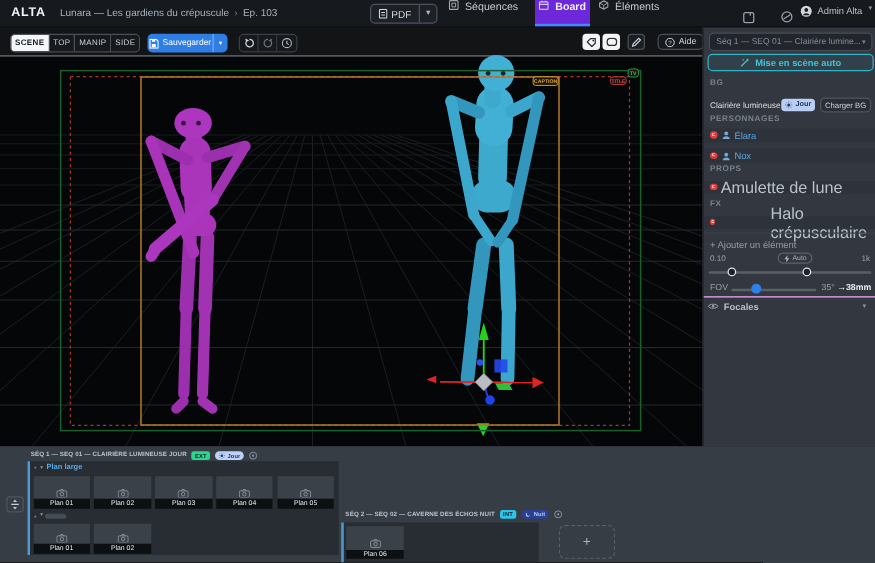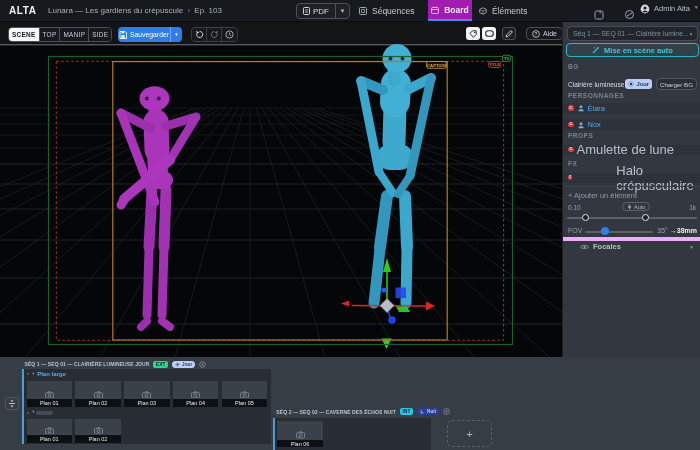--- a/index.html
+++ b/index.html
@@ -6,23 +6,23 @@
 #app{position:relative;width:700px;height:414px;}
 .abs{position:absolute;}
 
 #topbar{left:0;top:0;width:700px;height:22px;background:#16191d;border-bottom:1px solid #0b0d0f;}
 #logo{left:9px;top:5px;font-size:10px;font-weight:bold;color:#f2f5f7;letter-spacing:.6px;}
 #proj{left:48px;top:6px;font-size:8px;color:#a9b2bc;}
 #proj .sep{color:#79828c;margin:0 2px;}
 .pdfbtn{left:296px;top:3px;width:54px;height:16px;border:1px solid #4b525c;border-radius:4px;background:#1d2126;display:flex;align-items:center;color:#d5dbe1;font-size:8px;}
 .pdfbtn .main{flex:1;display:flex;align-items:center;justify-content:center;gap:3px;border-right:1px solid #4b525c;height:100%;}
 .pdfbtn .car{width:13px;text-align:center;font-size:6px;color:#aeb6bf;}
-.tab{top:0;height:21px;display:flex;align-items:center;gap:5px;color:#c3cbd3;font-size:8.5px;}
+.tab{top:0;height:21px;display:flex;align-items:flex-start;gap:5px;color:#c3cbd3;font-size:8.5px;}
 .tab svg{opacity:.85}
-#tabBoard{left:428px;width:44px;justify-content:center;background:#a21caf;border-bottom:2px solid #3f8cf2;color:#eef2f6;font-weight:bold;}
+#tabBoard{left:428px;width:44px;justify-content:center;background:#6d28d9;border-bottom:2px solid #3f8cf2;color:#eef2f6;font-weight:bold;}
 #tbSeq{left:359px;} #tbEl{left:479px;} #tbVx{left:541px;margin-top:31px;}
 #tbIc1{left:594px;top:6px;} #tbIc2{left:624px;top:6px;}
 #adm{left:640px;top:4px;display:flex;align-items:flex-start;gap:4px;color:#b9c1ca;font-size:7.5px;}
 #adm .car{font-size:5px;color:#8a939d;}
 
 #toolbar{left:0;top:22px;width:562px;height:24px;background:#121416;}
 #segs{left:8px;top:5px;display:flex;border:1px solid #4a5059;border-radius:4px;overflow:hidden;height:15px;}
 #segs .sg{padding:0 3px;font-size:6.4px;letter-spacing:0;display:flex;align-items:center;color:#c9d0d7;border-right:1px solid #4a5059;background:#17191d;letter-spacing:.3px;}
 #segs .sg:last-child{border-right:none;}
 #segs .sg.on{background:#f4f6f8;color:#15181c;font-weight:bold;}
@@ -55,21 +55,21 @@
 #ajout{position:absolute;left:0;top:164px;width:138px;height:17px;border-top:1px solid #3a4048;color:#919aa4;font-size:7.5px;display:flex;align-items:center;padding-left:5px;gap:4px;}
 #rangerow{position:absolute;left:0;top:180px;width:138px;height:12px;color:#9aa3ad;font-size:6.5px;}
 #rangerow .l{position:absolute;left:5px;top:2px;} #rangerow .r{position:absolute;right:5px;top:2px;}
 #autochip{position:absolute;left:59px;top:0px;border:1px solid #5a626c;border-radius:6px;height:9px;display:flex;align-items:center;color:#aeb6bf;font-size:5.5px;padding:0 4px;gap:2px;}
 .track{position:absolute;height:2px;background:#596068;border-radius:1px;}
 .handle{position:absolute;border-radius:50%;}
 #fovrow{position:absolute;left:0;top:204px;width:138px;height:12px;}
 #fovrow .lab{position:absolute;left:5px;top:1px;font-size:7px;color:#959ea8;}
 #fovval{position:absolute;right:4px;top:1px;font-size:7px;color:#9aa3ad;}
 #fovval b{color:#e8edf2;}
-#focales{position:absolute;left:0;top:215px;width:138px;height:15px;border-top:4px solid #f0abfc;display:flex;align-items:center;gap:4px;padding-left:17px;color:#b6bfc9;font-size:7.5px;font-weight:bold;}
+#focales{position:absolute;left:0;top:215px;width:138px;height:15px;border-top:1px solid #f0abfc;display:flex;align-items:center;gap:4px;padding-left:3px;color:#b6bfc9;font-size:7.5px;font-weight:bold;}
 #focales .car{margin-left:auto;margin-right:7px;font-size:5px;color:#8a939d;font-weight:normal;}
 
 #tl{left:0;top:357px;width:700px;height:93px;background:#373d45;}
 #updn{position:absolute;left:5px;top:40px;width:14px;height:13px;border:1px solid #4e565f;border-radius:3px;display:flex;align-items:center;justify-content:center;}
 .seqhead{position:absolute;font-size:5px;font-weight:bold;color:#bac4ce;letter-spacing:.1px;display:flex;align-items:center;gap:4px;white-space:nowrap;}
 .chipEXT{background:#2fd392;color:#06291b;border-radius:2px;font-size:4.6px;padding:1px 2.5px;letter-spacing:.2px;}
 .chipINT{background:#2cc5e8;color:#06232b;border-radius:2px;font-size:4.6px;padding:1px 2.5px;letter-spacing:.2px;}
 .chipJour{background:#bdd2f6;color:#1e3a66;border-radius:5px;font-size:4.6px;padding:1px 3px;display:flex;align-items:center;gap:2px;}
 .chipNuit{background:#2c3f93;color:#aecaf5;border-radius:5px;font-size:4.6px;padding:1px 3px;display:flex;align-items:center;gap:2px;}
 .panel{position:absolute;background:#282d33;border-left:2px solid #4f9bd8;}

